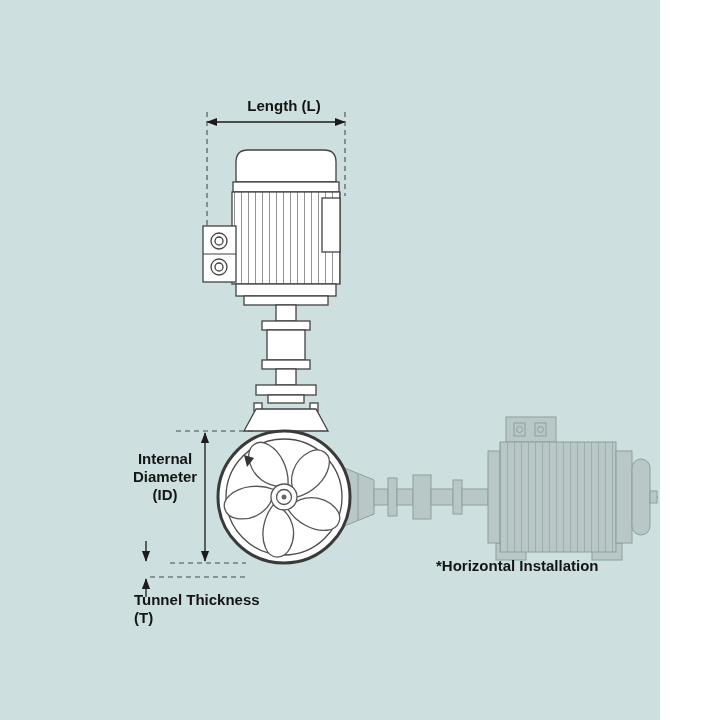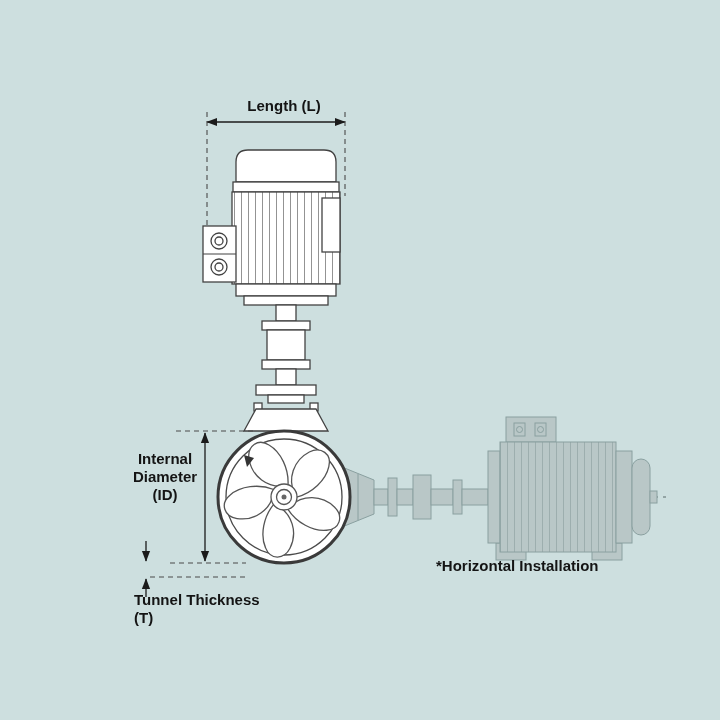--- a/index.html
+++ b/index.html
@@ -1,16 +1,16 @@
 <!DOCTYPE html>
 <html><head>
 <meta charset="utf-8">
 <style>
   html,body{margin:0;padding:0;}
-  .canvas{width:720px;height:720px;position:relative;overflow:hidden;}
+  .canvas{width:660px;height:720px;position:relative;overflow:hidden;}
   svg{display:block;}
   
   .o  { fill:#ffffff; stroke:#424242; stroke-width:1.3; }
   .og { fill:#b9c7c7; stroke:#8aa0a0; stroke-width:1; }
   .dim  { stroke:#1b1b1b; stroke-width:1.3; fill:none; }
   .dash { stroke:#4a4a4a; stroke-width:1.1; stroke-dasharray:5 4; fill:none; }
   .cline{ stroke:#5a6b6b; stroke-width:1; stroke-dasharray:16 5 3 5; fill:none; }
   .lbl  { font-family:"Liberation Sans",sans-serif; font-size:15px; font-weight:600; fill:#141414; }
 </style>
 </head>

